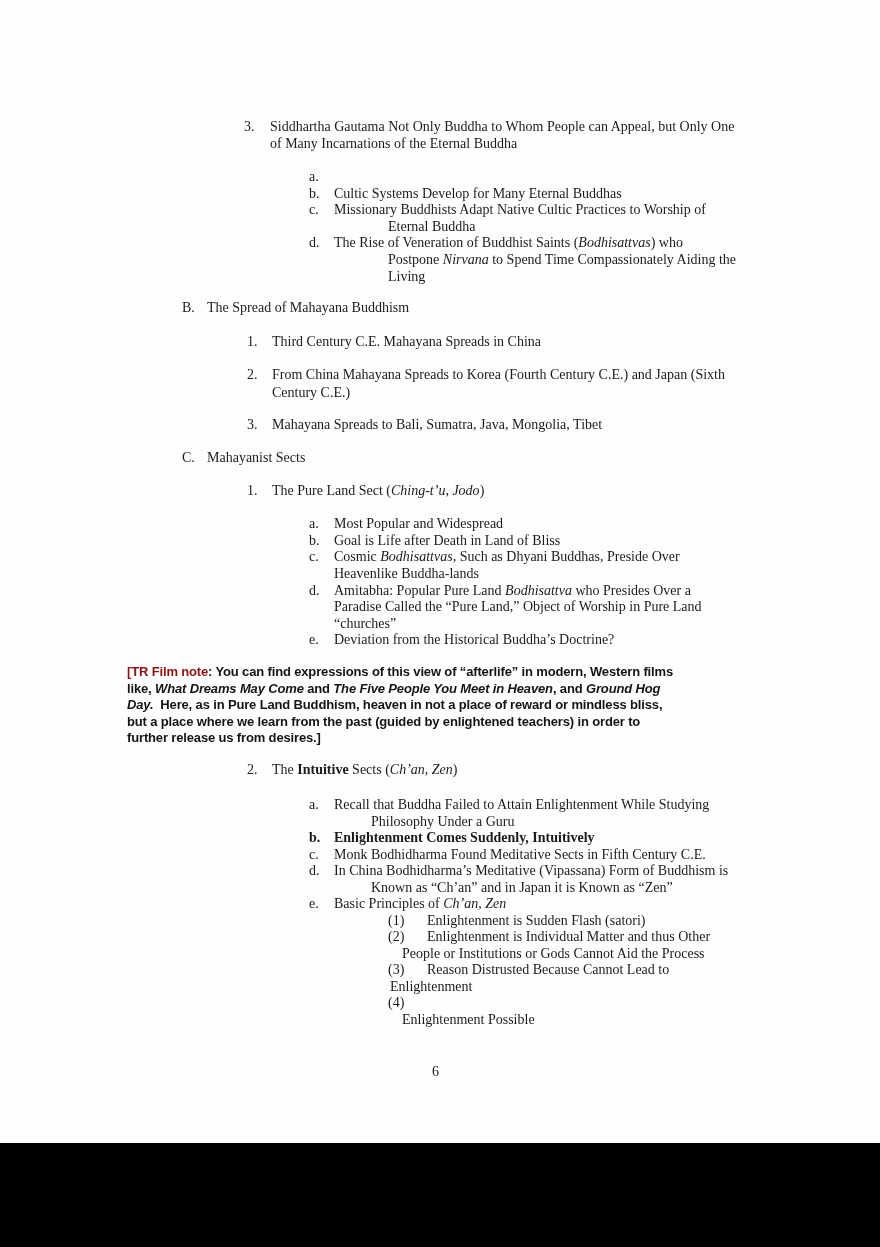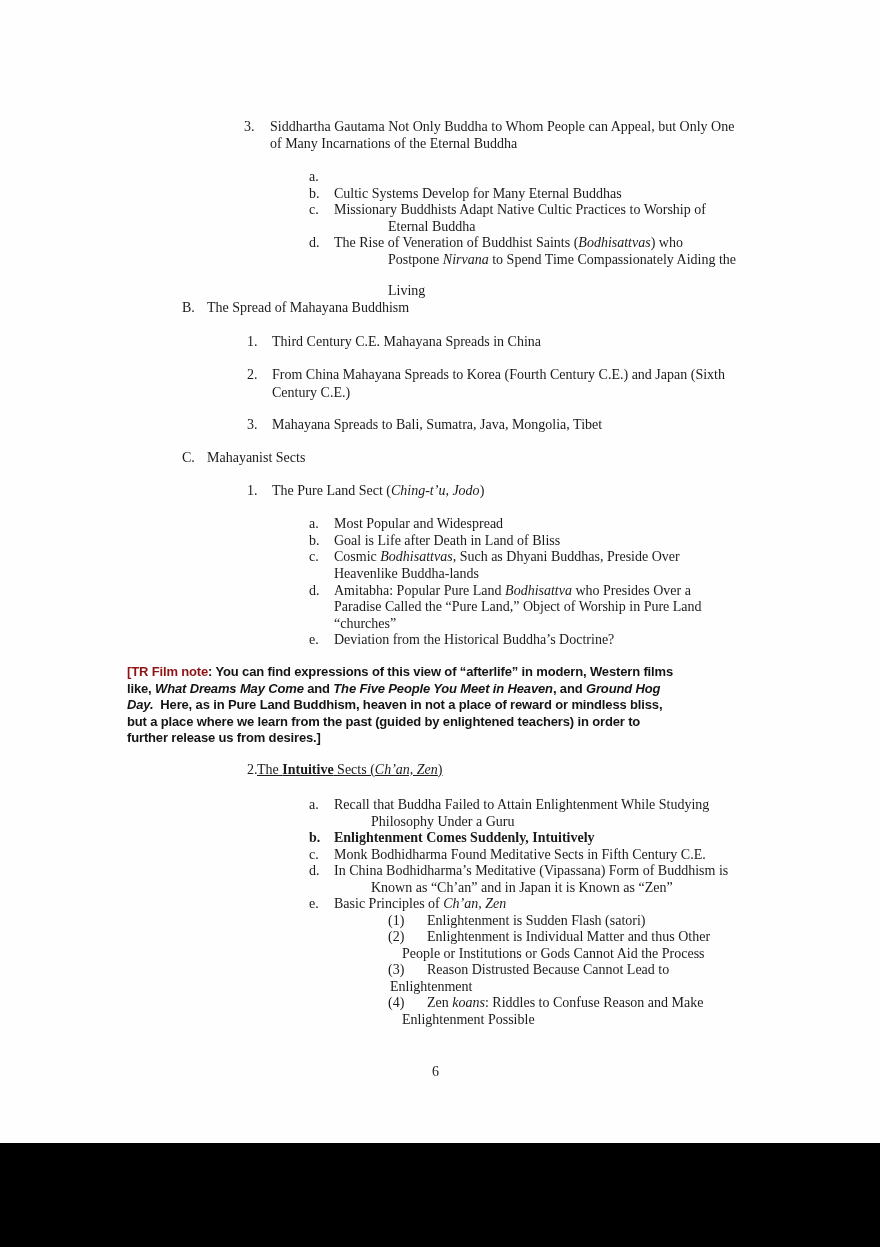--- a/index.html
+++ b/index.html
@@ -89,21 +89,21 @@
         <div class="line serif" style="top: 219px;">
           <span class="text" style="left: 388px;"><span>Eternal Buddha</span></span>
         </div>
         <div class="line serif" style="top: 235px;">
           <span class="marker" style="left: 309px;">d.</span>
           <span class="text" style="left: 334px;"><span>The Rise of Veneration of Buddhist Saints (</span><span class="i">Bodhisattvas</span><span>) who</span></span>
         </div>
         <div class="line serif" style="top: 252px;">
           <span class="text" style="left: 388px;"><span>Postpone </span><span class="i">Nirvana</span><span> to Spend Time Compassionately Aiding the</span></span>
         </div>
-        <div class="line serif" style="top: 283px; padding-left: 48px;">
+        <div class="line serif" style="top: 269px; padding-left: 48px;">
           <span class="text" style="left: 388px;"><span>Living</span></span>
         </div>
         <div class="line serif" style="top: 300px;">
           <span class="marker" style="left: 182px;">B.</span>
           <span class="text" style="left: 207px;"><span>The Spread of Mahayana Buddhism</span></span>
         </div>
         <div class="line serif" style="top: 334px;">
           <span class="marker" style="left: 247px;">1.</span>
           <span class="text" style="left: 272px;"><span>Third Century C.E. Mahayana Spreads in China</span></span>
         </div>
@@ -165,21 +165,21 @@
           <span class="text" style="left: 127px;"><span class="i">Day.</span><span>  Here, as in Pure Land Buddhism, heaven in not a place of reward or mindless bliss,</span></span>
         </div>
         <div class="line note" style="top: 714px;">
           <span class="text" style="left: 127px;"><span>but a place where we learn from the past (guided by enlightened teachers) in order to</span></span>
         </div>
         <div class="line note" style="top: 730px;">
           <span class="text" style="left: 127px;"><span>further release us from desires.]</span></span>
         </div>
         <div class="line serif" style="top: 762px;">
           <span class="marker" style="left: 247px;">2.</span>
-          <span class="text" style="left: 257px; text-decoration: underline;"><span>The </span><span class="b">Intuitive</span><span> Sects (</span><span class="i">Ch’an, Zen</span><span>)</span></span>
+          <span class="text" style="left: 272px;"><span>The </span><span class="b">Intuitive</span><span> Sects (</span><span class="i">Ch’an, Zen</span><span>)</span></span>
         </div>
         <div class="line serif" style="top: 797px;">
           <span class="marker" style="left: 309px;">a.</span>
           <span class="text" style="left: 334px;"><span>Recall that Buddha Failed to Attain Enlightenment While Studying</span></span>
         </div>
         <div class="line serif" style="top: 814px;">
           <span class="text" style="left: 371px;"><span>Philosophy Under a Guru</span></span>
         </div>
         <div class="line serif" style="top: 830px;">
           <span class="marker b" style="left: 309px;">b.</span>
@@ -213,21 +213,20 @@
         </div>
         <div class="line serif" style="top: 962px;">
           <span class="marker" style="left: 388px;">(3)</span>
           <span class="text" style="left: 427px;"><span>Reason Distrusted Because Cannot Lead to</span></span>
         </div>
         <div class="line serif" style="top: 979px;">
           <span class="text" style="left: 390px; text-align: right;"><span>Enlightenment</span></span>
         </div>
         <div class="line serif" style="top: 995px;">
           <span class="marker" style="left: 388px;">(4)</span>
-          <span class="text" style="left: 427px;"><span>Zen </span><span class="i">koans</span><span>: Riddles to Confuse Reason and Make</span></span>
         </div>
         <div class="line serif" style="top: 1012px;">
           <span class="text" style="left: 402px;"><span>Enlightenment Possible</span></span>
         </div>
       </div>
     <div class="page-number">6</div>
   </div>
   <div class="letterbox-bottom"></div>
 </div>
 

